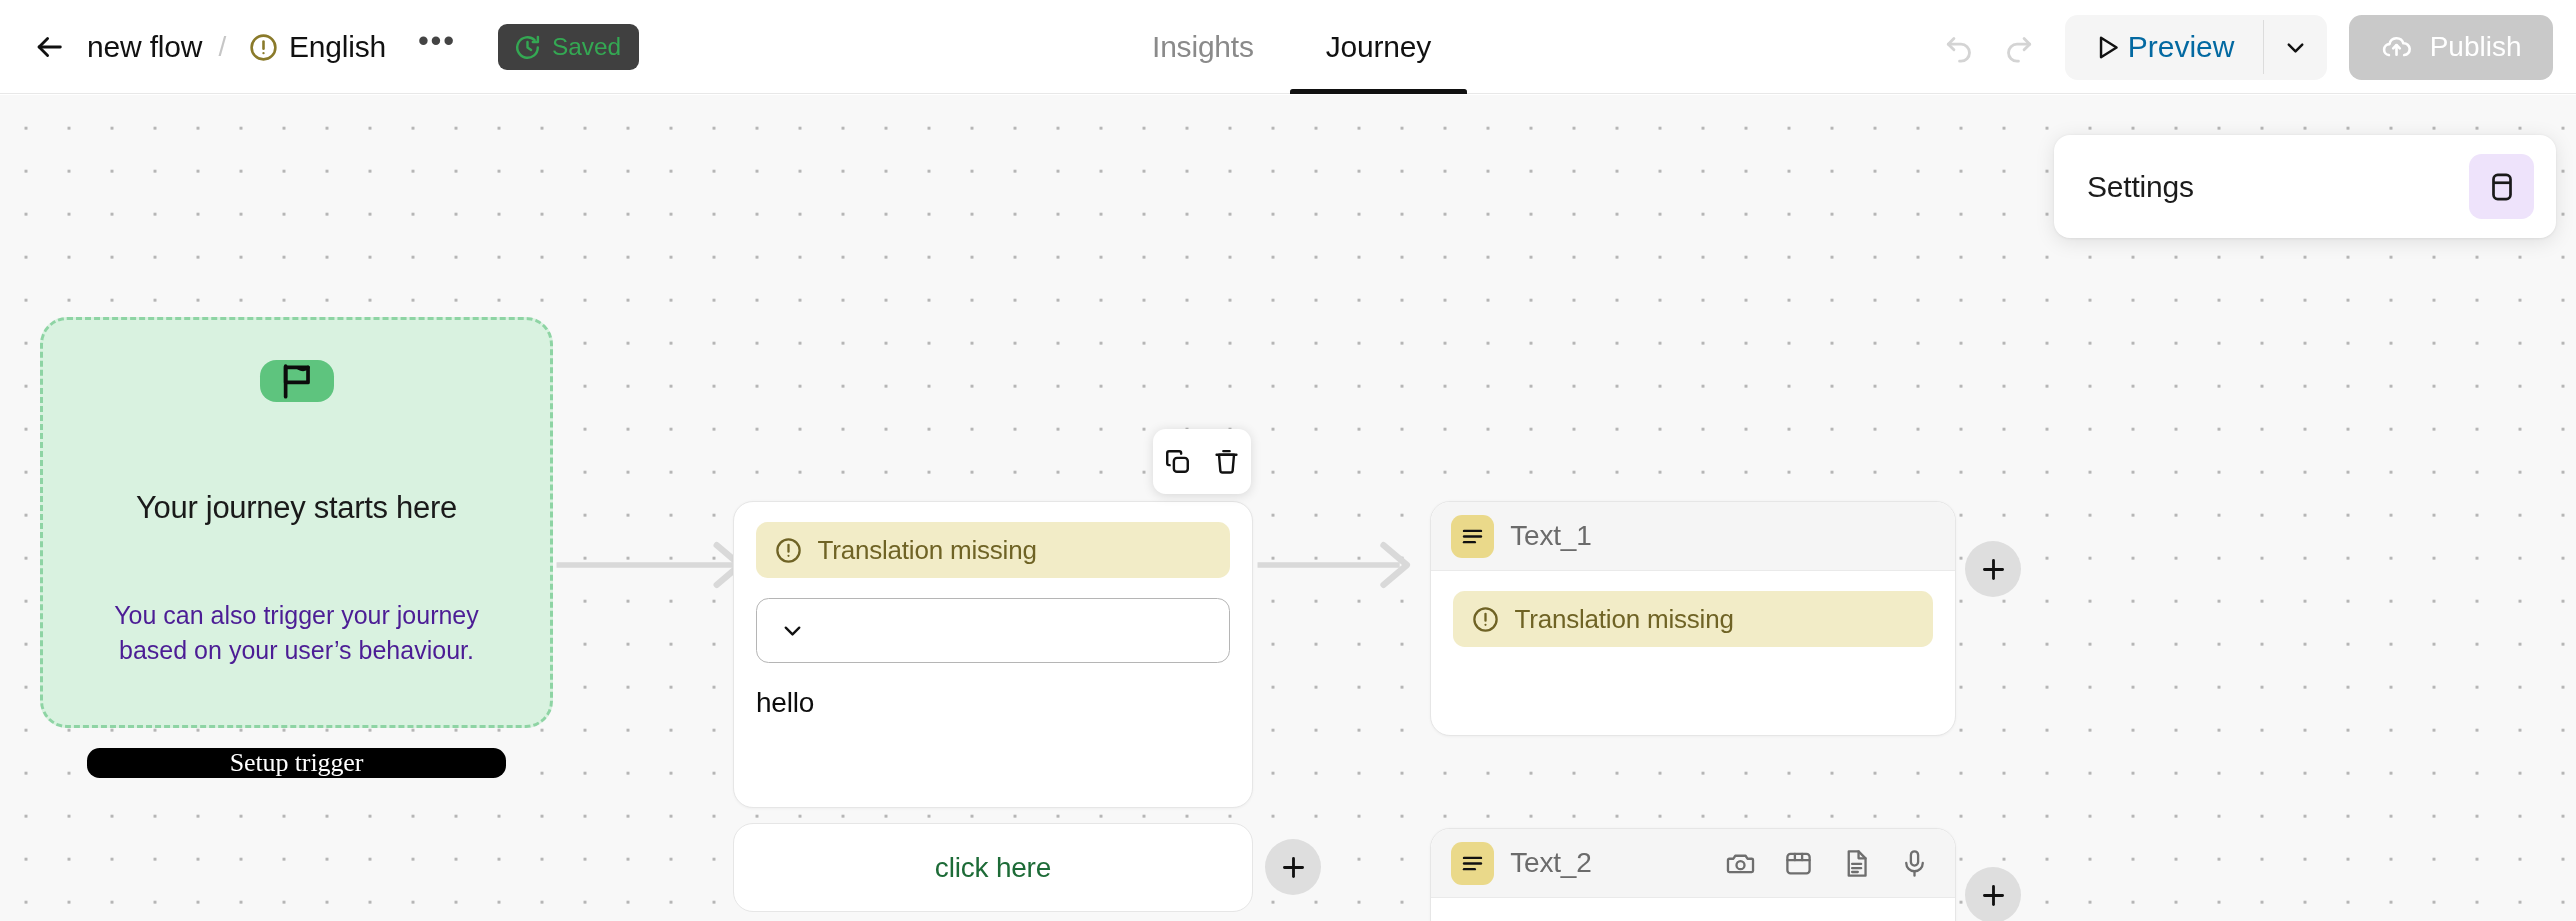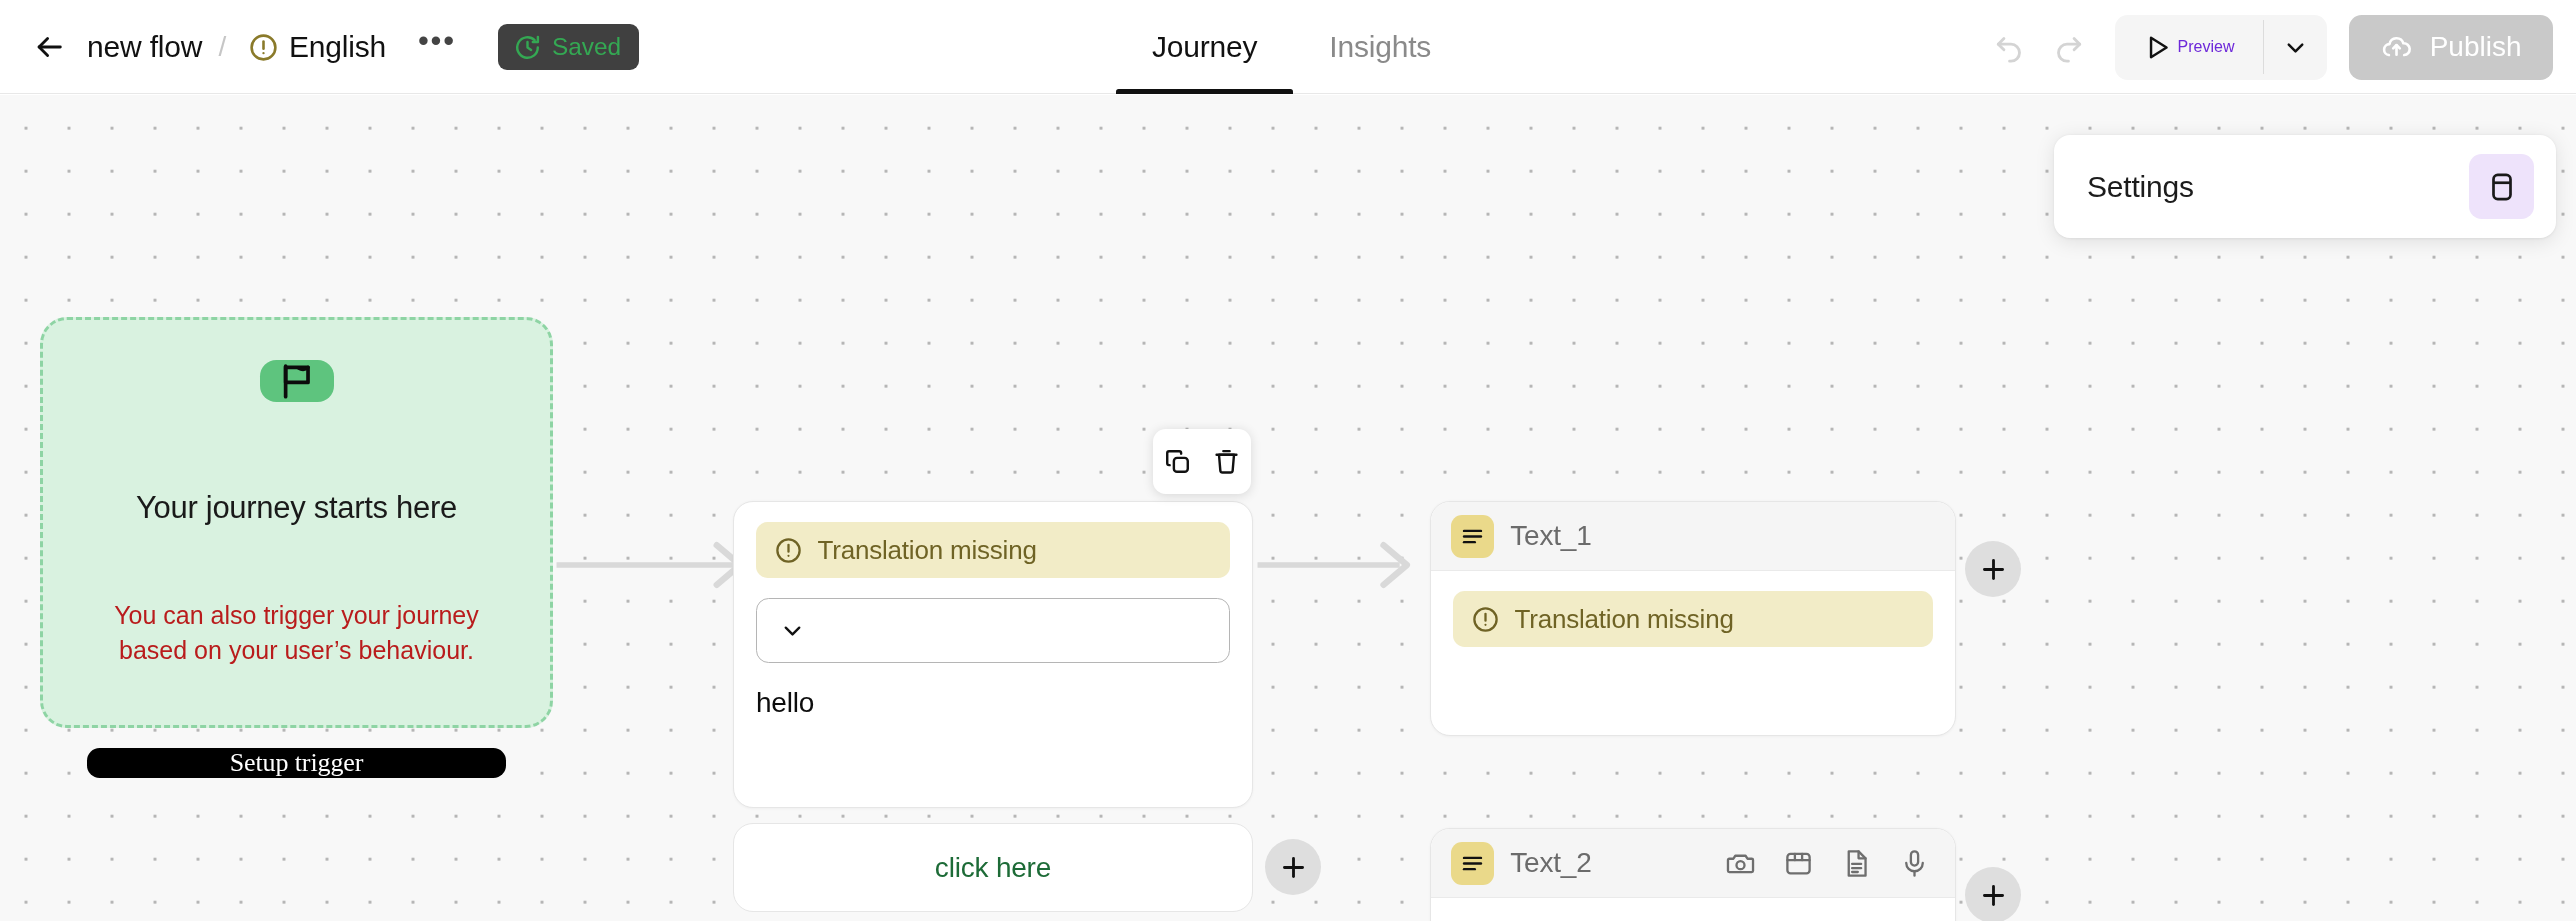--- a/index.html
+++ b/index.html
@@ -151,22 +151,22 @@
     border-radius: 12.6px;
     height: 65px;
     overflow: hidden;
   }
   .preview-main {
     display: flex;
     align-items: center;
     gap: 5px;
     padding: 0 29px 0 27px;
     cursor: pointer;
-    font-size: 16px;
-    color: #6d28d9;
+    font-size: 30px;
+    color: #0369a1;
     white-space: nowrap;
   }
   .preview-split {
     width: 0.9px;
     background: #dcdcdc;
     margin: 5.4px 0;
   }
   .preview-caret {
     display: flex; align-items: center; justify-content: center;
     width: 63px;
@@ -257,21 +257,21 @@
     font-size: 31px;
     color: #1a1a1a;
     letter-spacing: -0.3px;
   }
   .start-sub {
     margin-top: 23.5px;
     width: 397px;
     text-align: center;
     font-size: 25px;
     line-height: 1.42;
-    color: #b91c1c;
+    color: #4c1d95;
   }
   .setup-btn {
     margin-top: 31px;
     width: 419px;
     height: 61px;
     background: #000000;
     color: #ffffff;
     border: none;
     border-radius: 12.6px;
     font-size: 26px;
@@ -454,22 +454,22 @@
       <svg width="29" height="29" viewBox="0 0 24 24" fill="none" stroke="#34a853" stroke-width="2" stroke-linecap="round" stroke-linejoin="round">
         <path d="M20.5 12a8.5 8.5 0 1 1-2.6-6.1"></path>
         <polyline points="20.6 3.2 20.6 7.4 16.4 7.4"></polyline>
         <polyline points="12 7.5 12 12 15 14"></polyline>
       </svg>
       <span>Saved</span>
     </div>
   </div>
 
   <div class="tb-tabs">
+    <div class="tab">Insights</div>
     <div class="tab active">Journey</div>
-    <div class="tab">Insights</div>
   </div>
 
   <div class="tb-right">
 
     <div class="icon-btn disabled">
       <svg width="34" height="34" viewBox="0 0 24 24" fill="none" stroke="#d4d4d4" stroke-width="2" stroke-linecap="round" stroke-linejoin="round">
         <polyline points="7 6 3 10 7 14"></polyline>
         <path d="M3 10h9a6 6 0 0 1 0 12h-1"></path>
       </svg>
     </div>

